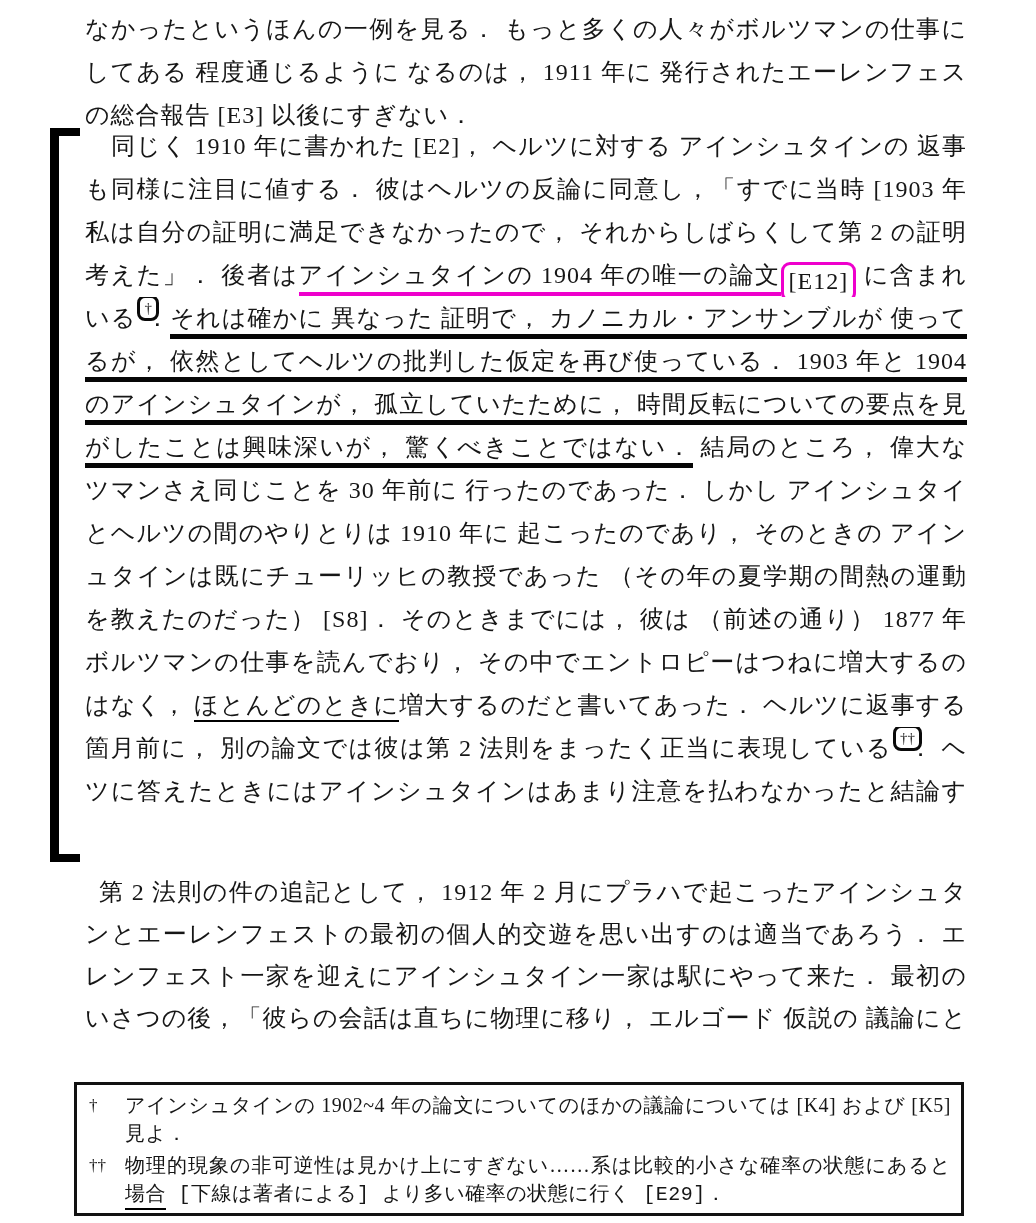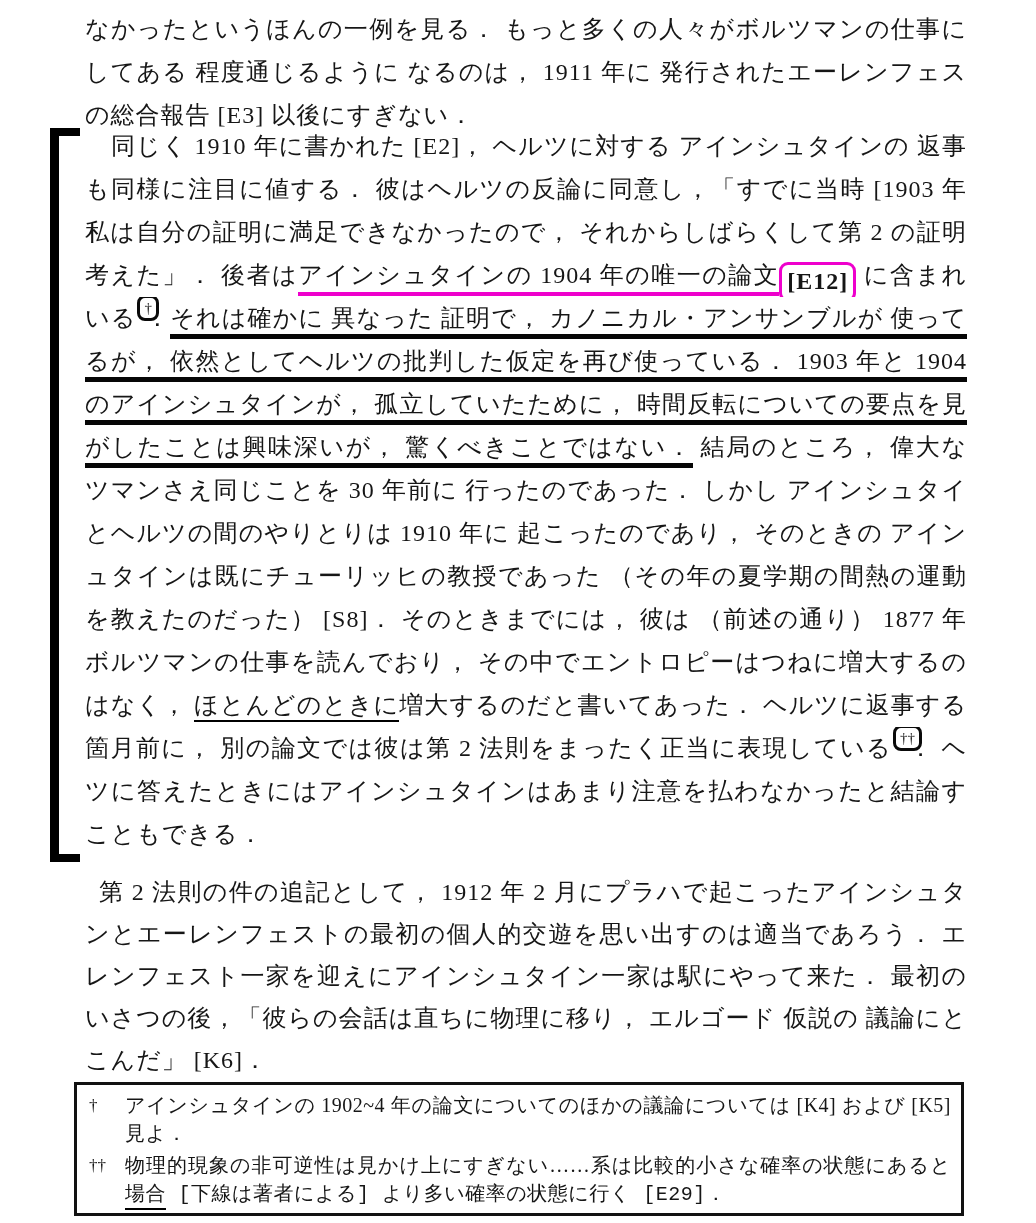--- a/index.html
+++ b/index.html
@@ -23,21 +23,21 @@
   }
   .ln-end{text-align:center;text-align-last:left;}
   .indent-lg{padding-left:26px;}
   .indent-sm{padding-left:14px;}
   
   .u-black{border-bottom:5px solid #060606;padding-bottom:3px;}
   .u-thin{border-bottom:2px solid #000000;padding-bottom:2px;}
   .u-pink{border-bottom:4px solid var(--hl);padding-bottom:4px;}
   .ref-box{
     display:inline-block;border:3px solid var(--hl);border-radius:9px;
-    padding:0 5px;line-height:32px;height:34px;vertical-align:-6px;font-weight:bold;
+    padding:0 5px;line-height:32px;height:34px;vertical-align:-6px;
   }
   .sup-box{
     display:inline-block;border:3px solid #0a0a0a;border-radius:8px;
     font-size:15px;line-height:18px;padding:1px 4px;
     position:relative;top:-13px;margin-left:1px;margin-right:-14px;
     letter-spacing:0;
   }
   
   #bracket{
     position:absolute;left:50px;top:128px;width:30px;height:734px;
@@ -92,29 +92,27 @@
     <div class="ln"><span>ュタインは既にチューリッヒの教授であった （その年の夏学期の間熱の運動論</span></div>
     <div class="ln"><span>を教えたのだった） [S8]． そのときまでには， 彼は （前述の通り） 1877 年の</span></div>
     <div class="ln"><span>ボルツマンの仕事を読んでおり， その中でエントロピーはつねに増大するので</span></div>
     <div class="ln">
       <span>はなく， </span><span class="u-thin">ほとんどのときに</span><span>増大するのだと書いてあった． ヘルツに返事する 1</span>
     </div>
     <div class="ln">
       <span>箇月前に， 別の論文では彼は第 2 法則をまったく正当に表現している</span><span class="sup-box">††</span><span>．</span><span> ヘル</span>
     </div>
     <div class="ln"><span>ツに答えたときにはアインシュタインはあまり注意を払わなかったと結論する</span></div>
-    <div class="ln ln-end"><span>こともできる．</span></div>
   </div>
 
   <div class="col" style="top:871px;">
     <div class="ln indent-sm" style="height:42px;line-height:42px;"><span>第 2 法則の件の追記として， 1912 年 2 月にプラハで起こったアインシュタイ</span></div>
     <div class="ln" style="height:42px;line-height:42px;"><span>ンとエーレンフェストの最初の個人的交遊を思い出すのは適当であろう． エー</span></div>
     <div class="ln" style="height:42px;line-height:42px;"><span>レンフェスト一家を迎えにアインシュタイン一家は駅にやって来た． 最初のあ</span></div>
     <div class="ln" style="height:42px;line-height:42px;"><span>いさつの後，「彼らの会話は直ちに物理に移り， エルゴード 仮説の 議論にとび</span></div>
-    <div class="ln ln-end" style="height:42px;line-height:42px;"><span>こんだ」 [K6]．</span></div>
   </div>
 
   <div id="fnbox">
     <div class="fn-item">
       <div class="fn-marker">†</div>
       <div class="fn-text">
         <div class="fn-ln"><span>アインシュタインの 1902~4 年の論文についてのほかの議論については [K4] および [K5] を</span></div>
         <div class="fn-ln ln-end"><span>見よ．</span></div>
       </div>
     </div>

